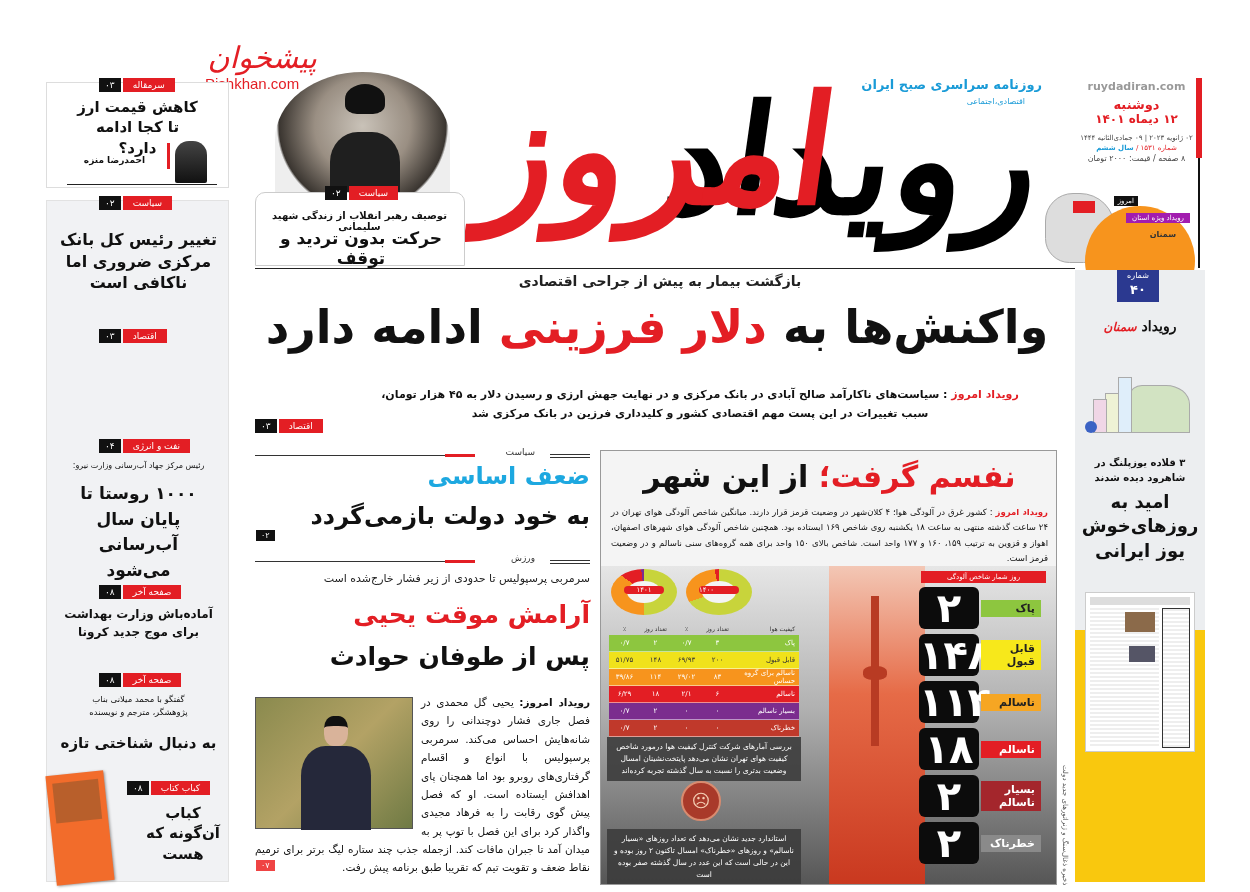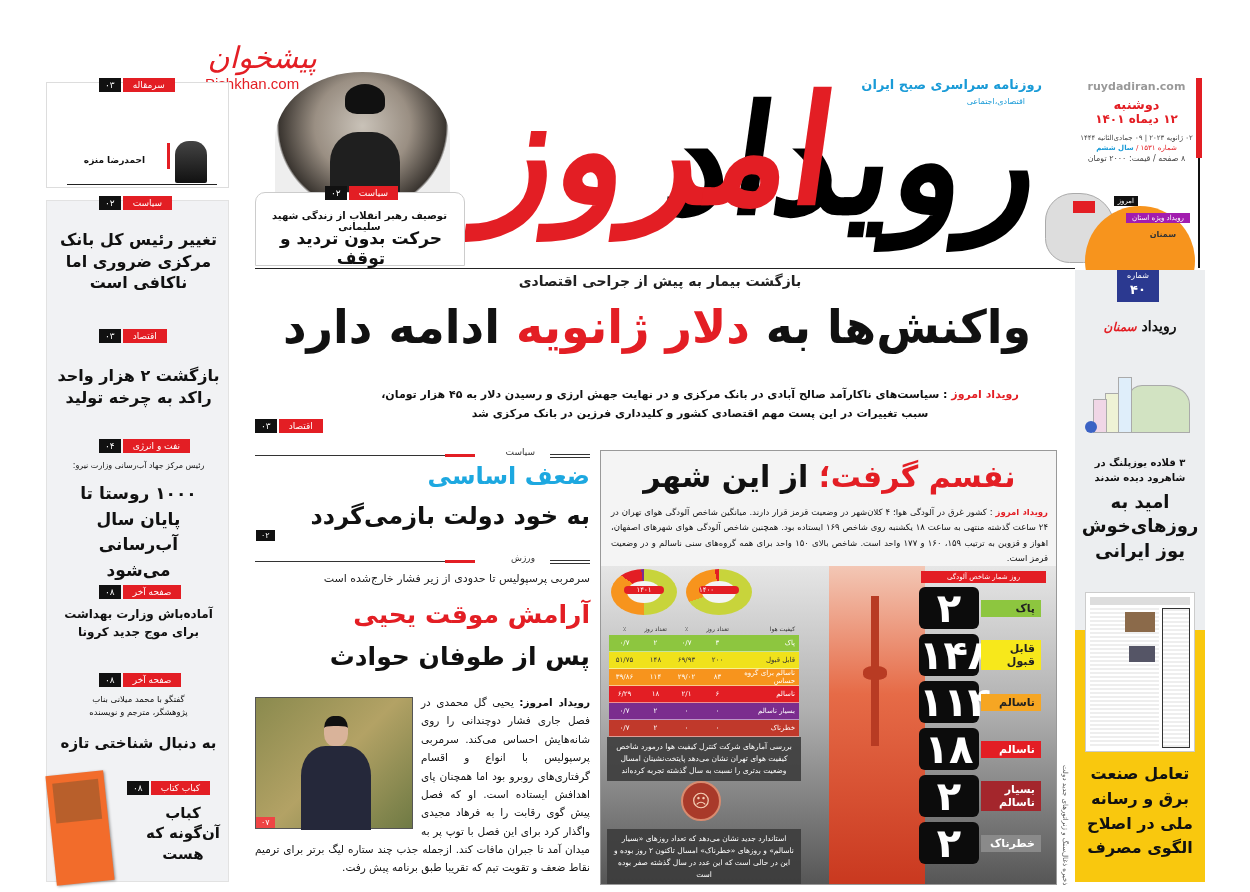--- a/index.html
+++ b/index.html
@@ -64,56 +64,56 @@
     <span class="lbl">سیاست</span>
     <span class="num">۰۲</span>
   </div>
   <div class="abs" style="right:8px;top:140px;font-size:10px;font-weight:bold;width:195px;text-align:center">توصیف رهبر انقلاب از زندگی شهید سلیمانی</div>
   <div class="abs" style="right:4px;top:158px;font-size:17px;font-weight:bold;width:200px;text-align:center">حرکت بدون تردید و توقف</div>
 </div>
 
 <div class="abs" style="left:440px;top:273px;width:440px;text-align:center;font-size:14px;font-weight:bold;color:#222">بازگشت بیمار به پیش از جراحی اقتصادی</div>
 <div class="abs" style="left:262px;top:302px;width:790px;text-align:center;font-size:46px;font-weight:bold;line-height:1.1">
   <span>واکنش‌ها به</span>
-  <span style="color:#e31e24">دلار ژانویه</span>
+  <span style="color:#e31e24">دلار فرزینی</span>
   <span>ادامه دارد</span>
 </div>
 <div class="abs" style="left:380px;top:386px;width:640px;text-align:center;font-size:11px;font-weight:bold;line-height:1.7">
   <span style="color:#e31e24">رویداد امروز</span>
   <span>: سیاست‌های ناکارآمد صالح آبادی در بانک مرکزی و در نهایت جهش ارزی و رسیدن دلار به ۴۵ هزار تومان، سبب تغییرات در این پست مهم اقتصادی کشور و کلیدداری فرزین در بانک مرکزی شد</span>
 </div>
 <div class="abs tag" style="left:255px;top:419px">
   <span class="lbl">اقتصاد</span>
   <span class="num">۰۳</span>
 </div>
 
 <div class="abs" style="left:46px;top:82px;width:183px;height:106px;border:1px solid #ddd;background:#fff">
   <div class="tag abs" style="left:52px;top:-5px">
     <span class="lbl">سرمقاله</span>
     <span class="num">۰۳</span>
   </div>
+  <div class="abs lc-h" style="right:28px;top:14px;width:125px;font-size:15px;text-align:center">کاهش قیمت ارز تا کجا ادامه دارد؟</div>
   <div class="abs" style="left:128px;top:58px;width:32px;height:42px;background:linear-gradient(#444,#111);border-radius:14px 14px 2px 2px"></div>
   <div class="abs" style="left:120px;top:60px;width:3px;height:26px;background:#e31e24"></div>
   <div class="abs" style="left:20px;top:72px;font-size:9px;font-weight:bold;width:95px;text-align:center">احمدرضا منزه</div>
   <div class="abs sep-line" style="left:20px;bottom:2px;width:150px;height:1px"></div>
 </div>
 
 <div class="abs left-col" style="top:200px;height:682px;border:1px solid #e2e2e2">
 
   <div class="abs tag" style="left:52px;top:-5px">
     <span class="lbl">سیاست</span>
     <span class="num">۰۲</span>
   </div>
   <div class="abs lc-h" style="left:10px;top:28px;width:163px;font-size:16px;text-align:center">تغییر رئیس کل بانک مرکزی ضروری اما ناکافی است</div>
 
   <div class="abs tag" style="left:52px;top:128px">
     <span class="lbl">اقتصاد</span>
     <span class="num">۰۳</span>
   </div>
-  <div class="abs lc-h" style="left:8px;top:164px;width:167px;font-size:16px;text-align:center">بازگشت ۲ هزار واحد راکد به چرخه تولید</div>
 
   <div class="abs tag" style="left:52px;top:238px">
     <span class="lbl">نفت و انرژی</span>
     <span class="num">۰۴</span>
   </div>
   <div class="abs" style="left:5px;top:260px;width:173px;font-size:8px;text-align:center">رئیس مرکز جهاد آب‌رسانی وزارت نیرو:</div>
   <div class="abs lc-h" style="left:20px;top:280px;width:143px;font-size:17px;text-align:center;line-height:1.5">۱۰۰۰ روستا تا پایان سال آب‌رسانی می‌شود</div>
 
   <div class="abs tag" style="left:52px;top:384px">
     <span class="lbl">صفحه آخر</span>
@@ -159,21 +159,21 @@
 <div class="abs" style="right:660px;top:642px;font-size:25px;font-weight:bold">پس از طوفان حوادث</div>
 <div class="abs" style="left:255px;top:697px;width:158px;height:132px;background:linear-gradient(135deg,#8a8a4e,#b3a265 50%,#6f7a44);border:1px solid #555">
   <div class="abs" style="left:68px;top:18px;width:24px;height:30px;background:#d9b39a;border-top:10px solid #111;border-radius:40%"></div>
   <div class="abs" style="left:45px;top:48px;width:70px;height:84px;background:#25283a;border-radius:35% 35% 0 0"></div>
 </div>
 <div class="abs" style="left:255px;top:693px;width:335px;font-size:10.5px;line-height:1.75;text-align:justify">
   <div style="float:left;width:166px;height:138px"></div>
   <span style="font-weight:bold">رویداد امروز:</span>
   <span>یحیی گل محمدی در فصل جاری فشار دوچندانی را روی شانه‌هایش احساس می‌کند. سرمربی پرسپولیس با انواع و اقسام گرفتاری‌های روبرو بود اما همچنان پای اهدافش ایستاده است. او که فصل پیش گوی رقابت را به فرهاد مجیدی واگذار کرد برای این فصل با توپ پر به میدان آمد تا جبران مافات کند. ازجمله جذب چند ستاره لیگ برتر برای ترمیم نقاط ضعف و تقویت تیم که تقریبا طبق برنامه پیش رفت.</span>
 </div>
-<div class="abs" style="left:256px;top:817px;background:#ef4444;color:#fff;font-size:8px;padding:1px 5px">۰۷</div>
+<div class="abs" style="left:256px;top:860px;background:#ef4444;color:#fff;font-size:8px;padding:1px 5px">۰۷</div>
 
 <div class="abs" style="left:600px;top:450px;width:457px;height:435px;border:1px solid #999;background:#f4f4f4;overflow:hidden">
   <div class="abs" style="left:0;top:8px;width:457px;text-align:center;font-size:30px;font-weight:bold">
     <span style="color:#e31e24">نفسم گرفت؛</span>
     <span>از این شهر</span>
   </div>
   <div class="abs" style="left:10px;top:54px;width:437px;font-size:8.5px;line-height:1.8;text-align:justify">
     <span style="color:#e31e24;font-weight:bold">رویداد امروز</span>
     <span>: کشور غرق در آلودگی هوا؛ ۴ کلان‌شهر در وضعیت قرمز قرار دارند. میانگین شاخص آلودگی هوای تهران در ۲۴ ساعت گذشته منتهی به ساعت ۱۸ یکشنبه روی شاخص ۱۶۹ ایستاده بود. همچنین شاخص آلودگی هوای شهرهای اصفهان، اهواز و قزوین به ترتیب ۱۵۹، ۱۶۰ و ۱۷۷ واحد است. شاخص بالای ۱۵۰ واحد برای همه گروه‌های سنی ناسالم و در وضعیت قرمز است.</span>
   </div>
@@ -301,14 +301,13 @@
   <div class="abs" style="left:10px;top:322px;width:110px;height:160px;background:#fff;border:1px solid #ccc;padding:4px">
     <div style="height:8px;background:#ddd;margin-bottom:3px"></div>
     <div style="display:flex;gap:3px;height:140px">
       <div style="width:28px;background:repeating-linear-gradient(#eee 0 2px,#fff 2px 4px);border:1px solid #333"></div>
       <div style="flex:1;background:repeating-linear-gradient(#eee 0 2px,#fff 2px 4px)">
         <div style="width:30px;height:20px;background:#8b6a4a;margin:4px"></div>
         <div style="width:26px;height:16px;background:#556;margin:14px 4px"></div>
       </div>
     </div>
   </div>
-  <div class="abs" style="left:6px;top:492px;width:118px;text-align:center;font-size:16px;font-weight:bold;line-height:1.55">تعامل صنعت برق و رسانه ملی در اصلاح الگوی مصرف</div>
 </div>
 
 </body></html>

